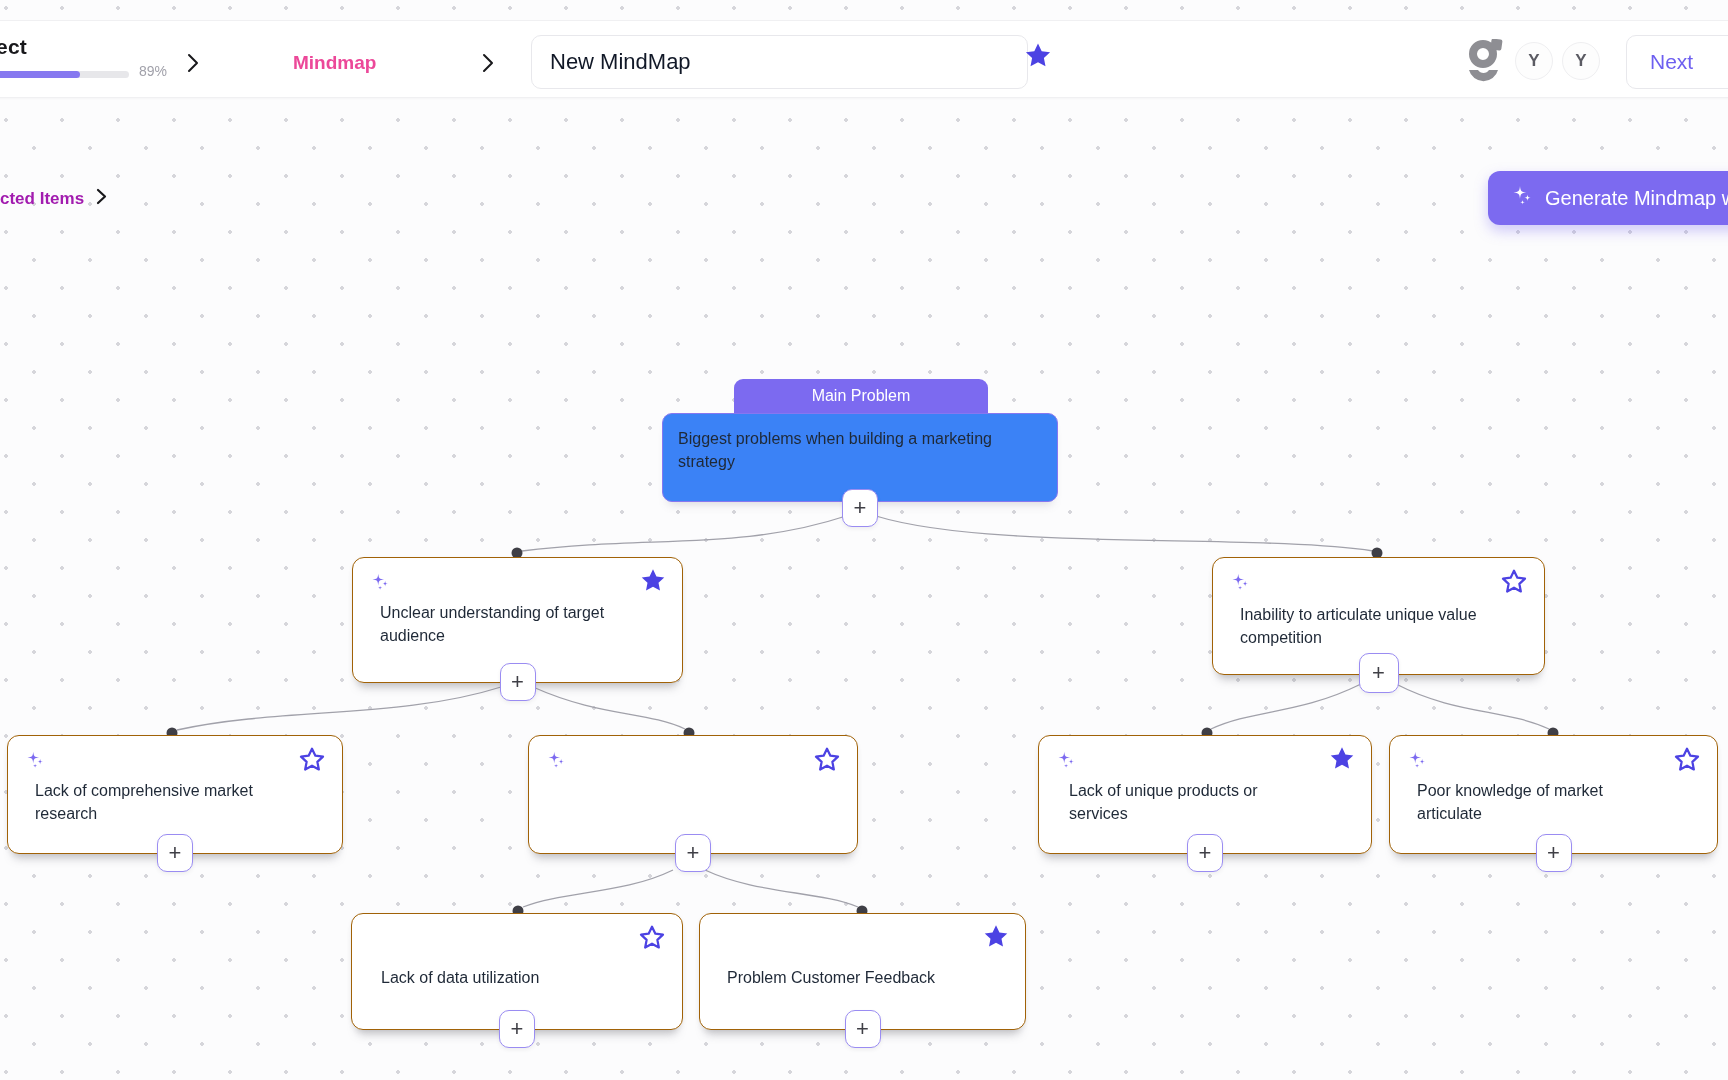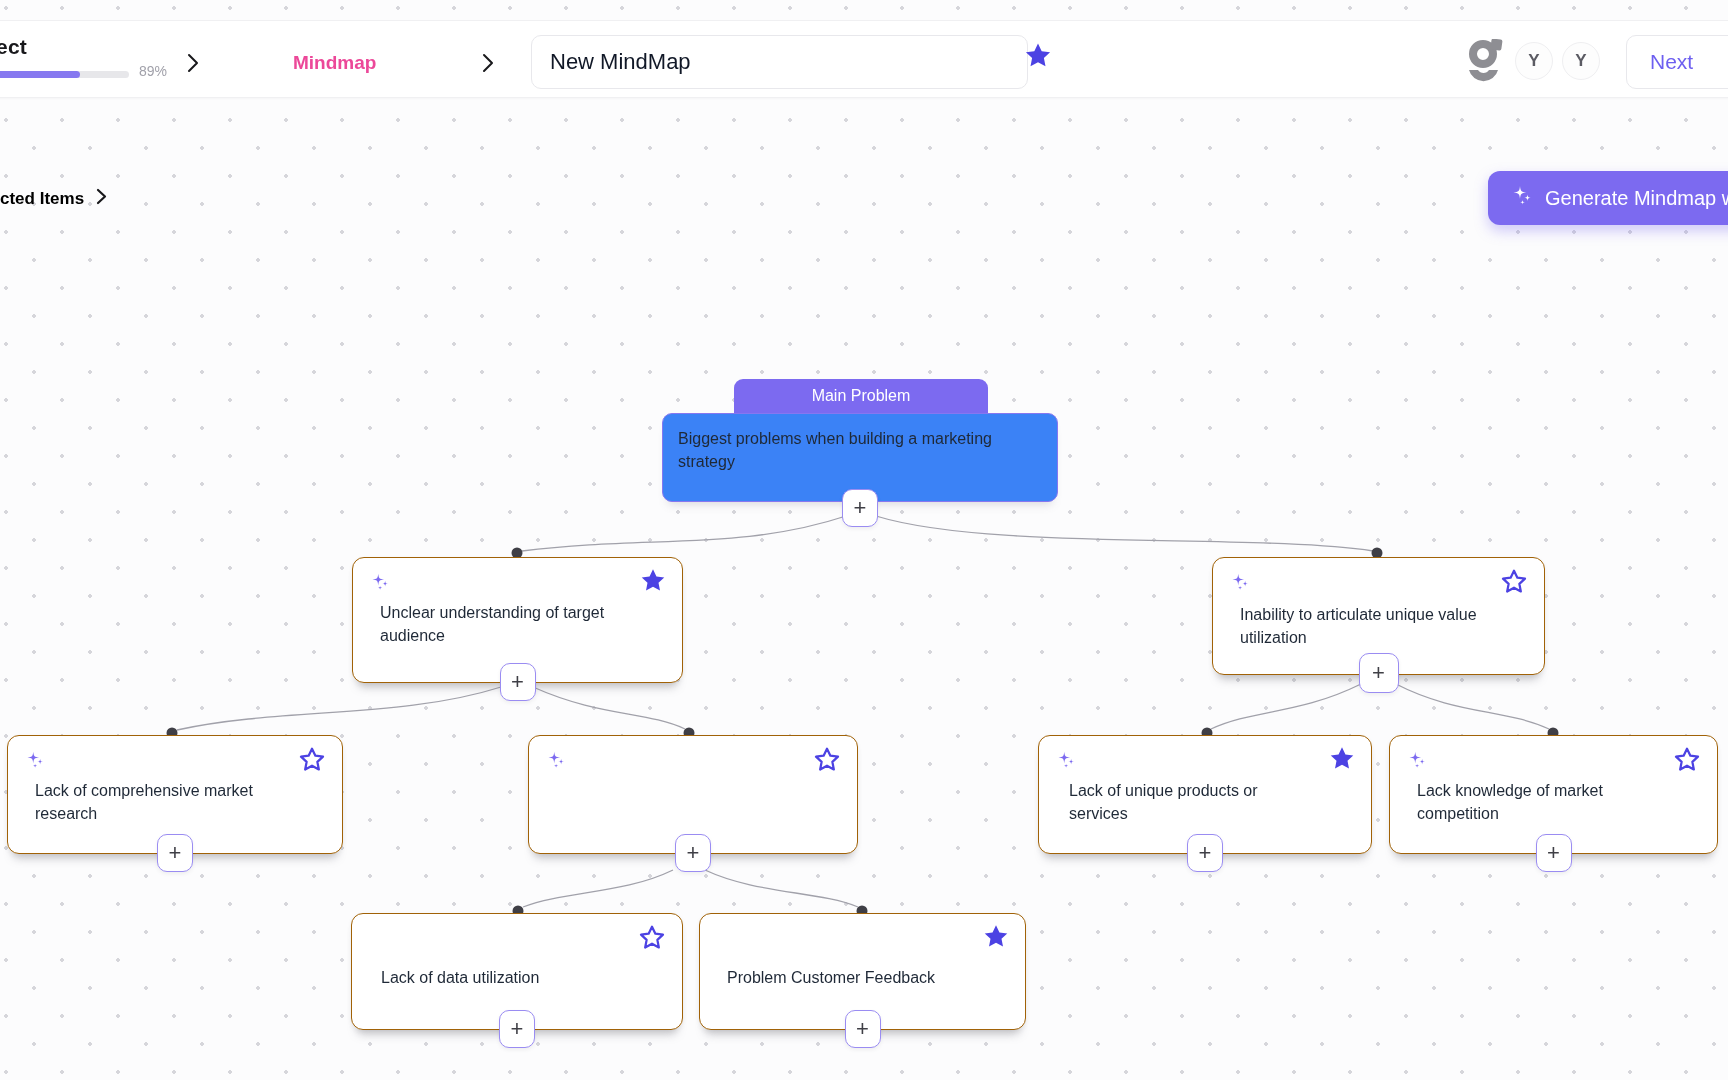--- a/index.html
+++ b/index.html
@@ -52,21 +52,21 @@
   .avatar-2 { left:1585px; }
   .next-button {
     position:absolute; left:1649px; top:14px; width:140px; height:54px;
     background:#fff; border:1px solid #E8E8EC; border-radius:10px;
     font-size:21px; color:#6D5FF0; text-align:left; padding-left:23px;
     font-family:inherit; cursor:pointer;
   }
 
   
   .selected-items { position:absolute; left:0; top:188px; display:flex; align-items:center; gap:10px; z-index:20; }
-  .selected-items-label { font-size:17px; font-weight:700; color:#000000; }
+  .selected-items-label { font-size:17px; font-weight:700; color:#a21caf; }
   .generate-button {
     position:absolute; left:1488px; top:171px; width:310px; height:54px;
     background:#7C6AF0; border:none; border-radius:12px;
     display:flex; align-items:center; gap:11px; padding-left:22px;
     font-size:20px; font-weight:500; color:#FFFFFF; font-family:inherit;
     box-shadow:0 6px 14px rgba(124,106,240,0.35); cursor:pointer; z-index:20;
   }
 
   
   .connector-svg { position:absolute; left:0; top:0; width:1728px; height:1080px; z-index:1; }
@@ -240,21 +240,21 @@
         <path d="M9 2 C9.5 7 10.3 7.8 15.3 8.3 C10.3 8.8 9.5 9.6 9 14.6 C8.5 9.6 7.7 8.8 2.7 8.3 C7.7 7.8 8.5 7 9 2 Z" fill="#7C6AF0"></path>
         <path d="M16.5 9.5 C16.75 12 17.2 12.4 19.7 12.65 C17.2 12.9 16.75 13.35 16.5 15.85 C16.25 13.35 15.8 12.9 13.3 12.65 C15.8 12.4 16.25 12 16.5 9.5 Z" fill="#7C6AF0"></path>
         <path d="M11 15 C11.2 16.7 11.5 17 13.2 17.2 C11.5 17.4 11.2 17.7 11 19.4 C10.8 17.7 10.5 17.4 8.8 17.2 C10.5 17 10.8 16.7 11 15 Z" fill="#7C6AF0"></path>
       </svg>
   </span>
   <span class="nstar">
     <svg width="30" height="30" viewBox="0 0 24 24">
         <path d="M12 3l2.7 5.55 6.1.78-4.5 4.2 1.16 6.05L12 16.6l-5.46 2.98 1.16-6.05-4.5-4.2 6.1-.78z" fill="none" stroke="#4C42E3" stroke-width="1.8" stroke-linejoin="round"></path>
       </svg>
   </span>
-  <div class="node-text">Inability to articulate unique value utilization</div>
+  <div class="node-text">Inability to articulate unique value competition</div>
   <button class="plus-button">+</button>
 </div>
 
 <div class="node n3">
   <span class="sparkle">
     <svg width="22" height="24" viewBox="0 0 24 24">
         <path d="M9 2 C9.5 7 10.3 7.8 15.3 8.3 C10.3 8.8 9.5 9.6 9 14.6 C8.5 9.6 7.7 8.8 2.7 8.3 C7.7 7.8 8.5 7 9 2 Z" fill="#7C6AF0"></path>
         <path d="M16.5 9.5 C16.75 12 17.2 12.4 19.7 12.65 C17.2 12.9 16.75 13.35 16.5 15.85 C16.25 13.35 15.8 12.9 13.3 12.65 C15.8 12.4 16.25 12 16.5 9.5 Z" fill="#7C6AF0"></path>
         <path d="M11 15 C11.2 16.7 11.5 17 13.2 17.2 C11.5 17.4 11.2 17.7 11 19.4 C10.8 17.7 10.5 17.4 8.8 17.2 C10.5 17 10.8 16.7 11 15 Z" fill="#7C6AF0"></path>
       </svg>
@@ -307,21 +307,21 @@
         <path d="M9 2 C9.5 7 10.3 7.8 15.3 8.3 C10.3 8.8 9.5 9.6 9 14.6 C8.5 9.6 7.7 8.8 2.7 8.3 C7.7 7.8 8.5 7 9 2 Z" fill="#7C6AF0"></path>
         <path d="M16.5 9.5 C16.75 12 17.2 12.4 19.7 12.65 C17.2 12.9 16.75 13.35 16.5 15.85 C16.25 13.35 15.8 12.9 13.3 12.65 C15.8 12.4 16.25 12 16.5 9.5 Z" fill="#7C6AF0"></path>
         <path d="M11 15 C11.2 16.7 11.5 17 13.2 17.2 C11.5 17.4 11.2 17.7 11 19.4 C10.8 17.7 10.5 17.4 8.8 17.2 C10.5 17 10.8 16.7 11 15 Z" fill="#7C6AF0"></path>
       </svg>
   </span>
   <span class="nstar">
     <svg width="30" height="30" viewBox="0 0 24 24">
         <path d="M12 3l2.7 5.55 6.1.78-4.5 4.2 1.16 6.05L12 16.6l-5.46 2.98 1.16-6.05-4.5-4.2 6.1-.78z" fill="none" stroke="#4C42E3" stroke-width="1.8" stroke-linejoin="round"></path>
       </svg>
   </span>
-  <div class="node-text">Lack knowledge of market competition</div>
+  <div class="node-text">Poor knowledge of market articulate</div>
   <button class="plus-button">+</button>
 </div>
 
 <div class="node n7">
   <span class="nstar">
     <svg width="30" height="30" viewBox="0 0 24 24">
         <path d="M12 3l2.7 5.55 6.1.78-4.5 4.2 1.16 6.05L12 16.6l-5.46 2.98 1.16-6.05-4.5-4.2 6.1-.78z" fill="none" stroke="#4C42E3" stroke-width="1.8" stroke-linejoin="round"></path>
       </svg>
   </span>
   <div class="node-text">Lack of data utilization</div>

